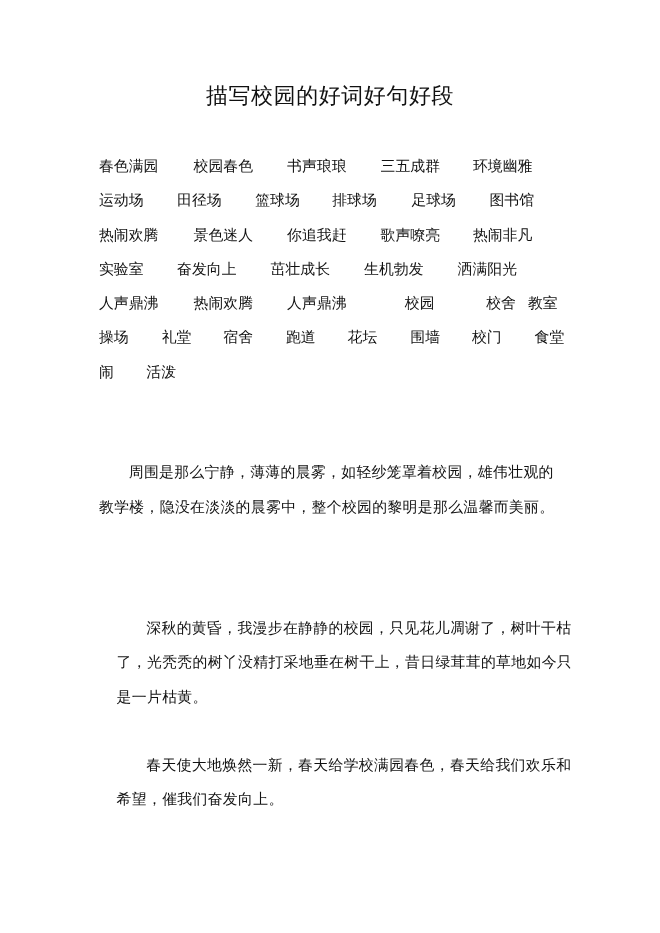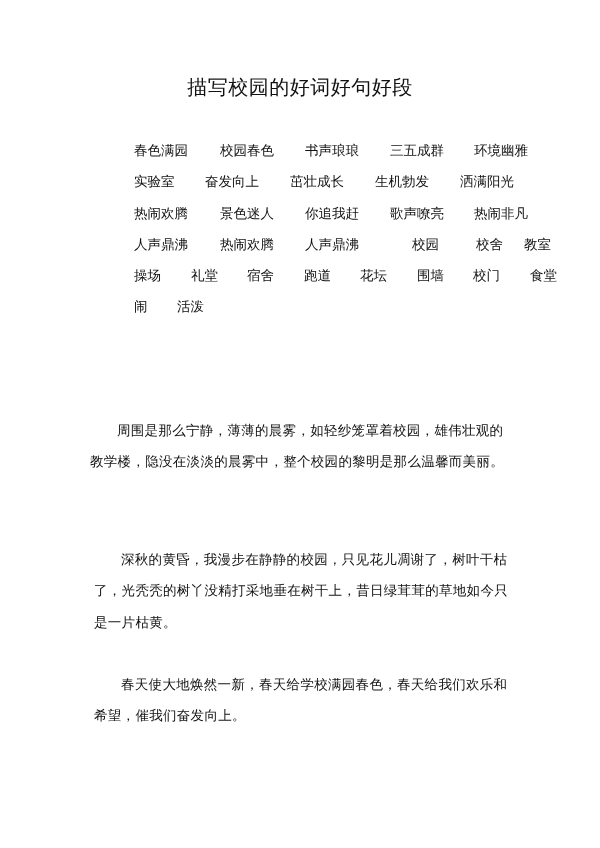--- a/index.html
+++ b/index.html
@@ -7,21 +7,21 @@
       width: 600px; height: 848px; position: relative; overflow: hidden;
       font-family: "DejaVu Sans", "Liberation Sans", sans-serif;
       color: #111111;
     }
     .title {
       position: absolute; left: 0; width: 600px; top: 74px;
       text-align: center; font-size: 20px; letter-spacing: 0.5px;
       color: #111;
     }
     .words { position: absolute; left: 90px; top: 142px; width: 430px; }
-    .wrow { height: 31.3px; position: relative; font-size: 13.5px; margin-left: 44px; }
+    .wrow { height: 31.3px; position: relative; font-size: 13.5px; }
     .wrow span { position: absolute; top: 0; white-space: nowrap; }
     .para {
       position: absolute; left: 90px; width: 420px;
       font-size: 13.5px; line-height: 31.3px;
       text-indent: 27px; letter-spacing: 0.3px;
     }
   </style>
 </head>
 <body>
 
@@ -30,53 +30,61 @@
 
   <div class="words">
     <div class="wrow">
       <span style="left:0px">春色满园</span>
       <span style="left:86px">校园春色</span>
       <span style="left:171px">书声琅琅</span>
       <span style="left:256px">三五成群</span>
       <span style="left:340px">环境幽雅</span>
     </div>
     <div class="wrow">
-      <span style="left:0px">实验室</span>
-      <span style="left:71px">奋发向上</span>
-      <span style="left:156px">茁壮成长</span>
-      <span style="left:241px">生机勃发</span>
-      <span style="left:326px">洒满阳光</span>
+      <span style="left:0px">运动场</span>
+      <span style="left:71px">田径场</span>
+      <span style="left:142px">篮球场</span>
+      <span style="left:212px">排球场</span>
+      <span style="left:284px">足球场</span>
+      <span style="left:355px">图书馆</span>
     </div>
     <div class="wrow">
       <span style="left:0px">热闹欢腾</span>
       <span style="left:86px">景色迷人</span>
       <span style="left:171px">你追我赶</span>
       <span style="left:256px">歌声嘹亮</span>
       <span style="left:340px">热闹非凡</span>
     </div>
     <div class="wrow">
+      <span style="left:0px">实验室</span>
+      <span style="left:71px">奋发向上</span>
+      <span style="left:156px">茁壮成长</span>
+      <span style="left:241px">生机勃发</span>
+      <span style="left:326px">洒满阳光</span>
+    </div>
+    <div class="wrow">
       <span style="left:0px">人声鼎沸</span>
       <span style="left:86px">热闹欢腾</span>
       <span style="left:171px">人声鼎沸</span>
       <span style="left:278px">校园</span>
-      <span style="left:342px">校舍</span>
+      <span style="left:352px">校舍</span>
       <span style="left:390px">教室</span>
     </div>
     <div class="wrow">
       <span style="left:0px">操场</span>
       <span style="left:57px">礼堂</span>
       <span style="left:113px">宿舍</span>
       <span style="left:170px">跑道</span>
       <span style="left:226px">花坛</span>
       <span style="left:283px">围墙</span>
       <span style="left:339px">校门</span>
       <span style="left:396px">食堂</span>
     </div>
     <div class="wrow">
       <span style="left:0px">闹</span>
       <span style="left:43px">活泼</span>
     </div>
   </div>
 
   <p class="para" style="top:415px; margin:0;">周围是那么宁静，薄薄的晨雾，如轻纱笼罩着校园，雄伟壮观的教学楼，隐没在淡淡的晨雾中，整个校园的黎明是那么温馨而美丽。</p>
-  <p class="para" style="top:540px; margin:4px;">深秋的黄昏，我漫步在静静的校园，只见花儿凋谢了，树叶干枯了，光秃秃的树丫没精打采地垂在树干上，昔日绿茸茸的草地如今只是一片枯黄。</p>
-  <p class="para" style="top:665px; margin:4px;">春天使大地焕然一新，春天给学校满园春色，春天给我们欢乐和希望，催我们奋发向上。</p>
+  <p class="para" style="top:540px; margin:16px;">深秋的黄昏，我漫步在静静的校园，只见花儿凋谢了，树叶干枯了，光秃秃的树丫没精打采地垂在树干上，昔日绿茸茸的草地如今只是一片枯黄。</p>
+  <p class="para" style="top:665px; margin:16px;">春天使大地焕然一新，春天给学校满园春色，春天给我们欢乐和希望，催我们奋发向上。</p>
 </div>
 
 </body></html>

